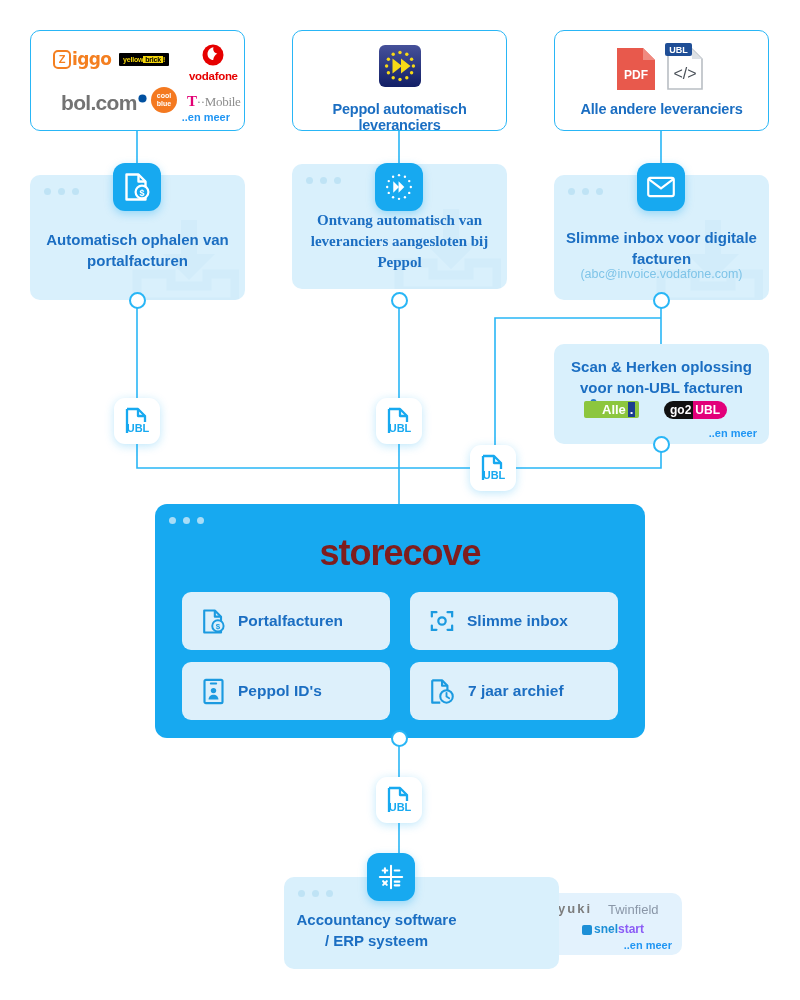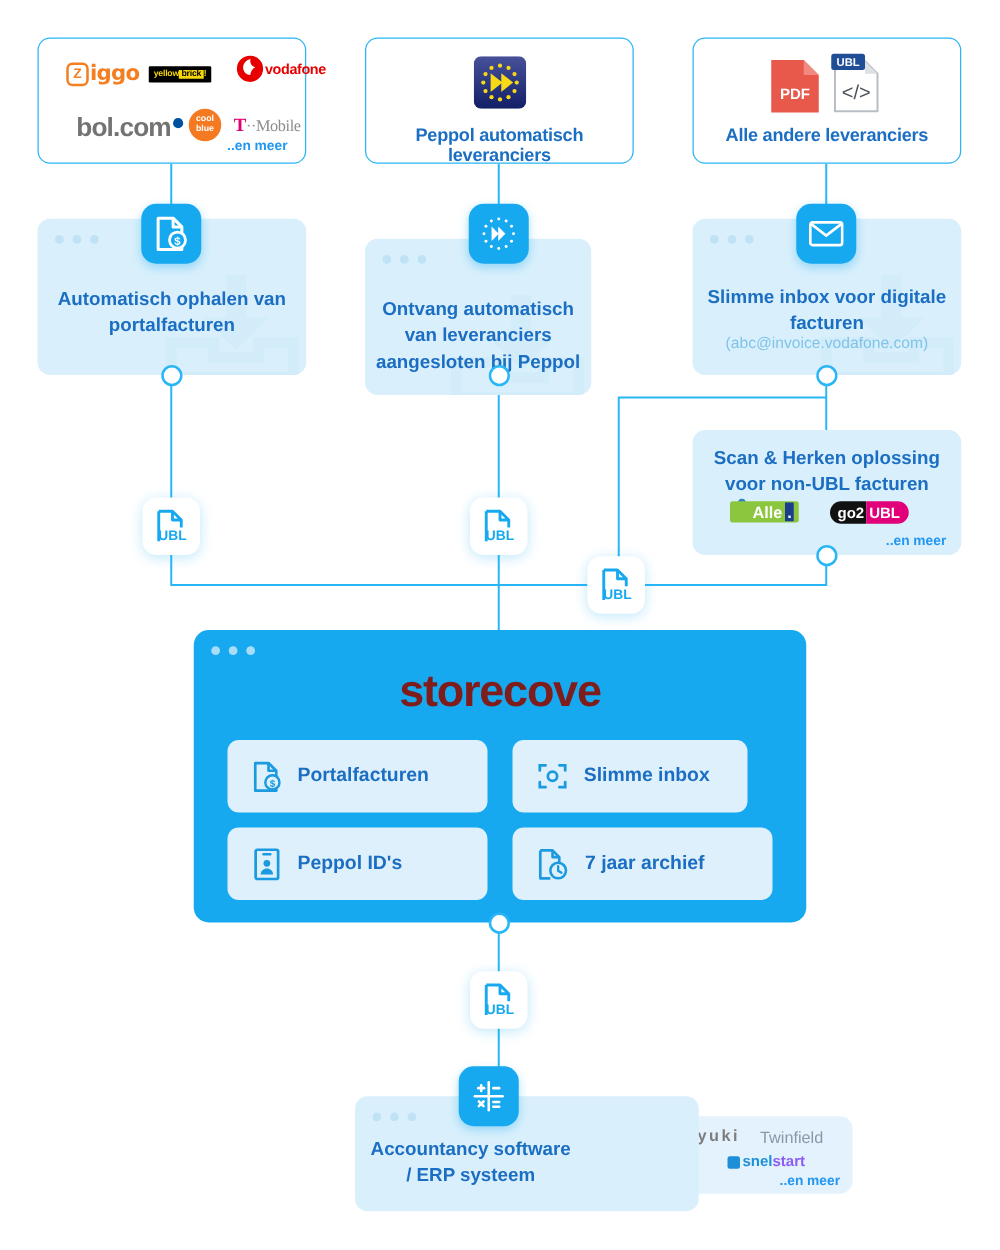--- a/index.html
+++ b/index.html
@@ -134,21 +134,21 @@
   </svg>
 
   <div class="src-card" style="left:30px;top:30px;width:215px;height:101px;">
     <div class="logo" style="left:22px;top:18px;">
       <span class="z-mark">Z</span>
         <span class="t-ziggo">iggo</span>
     </div>
     <div class="logo" style="left:88px;top:22px;">
       <span class="t-yellowbrick">yellow<span class="yb-hl">brick</span>!</span>
     </div>
-    <div class="logo" style="left:158px;top:12px;flex-direction:row;gap:1px;">
+    <div class="logo" style="left:158px;top:12px;flex-direction:column;gap:1px;">
       <svg width="22" height="26" viewBox="0 0 22 26">
         <circle cx="11" cy="12" r="10.5" fill="#e60000"></circle>
         <path d="M11.5 4.2c-3.4.6-6 3.4-6 6.8 0 3.5 2.8 6 5.7 6 .3-3.4 2.2-5.4 4.1-6.2-1.4-.5-3-.9-3.8-3.2-.4-1.2-.3-2.5 0-3.4z" fill="#fff"></path>
       </svg>
       <span class="t-vodafone">vodafone</span>
     </div>
     <div class="logo" style="left:30px;top:60px;">
       <span class="t-bol">bol.com</span>
       <svg width="9" height="9" viewBox="0 0 10 10" style="margin-left:1px;position:relative;top:-5px">
         <circle cx="5" cy="5" r="4.5" fill="#0050a0"></circle>
@@ -230,21 +230,21 @@
   <div class="badge" style="left:113px;top:163px;">
     <svg width="26" height="30" viewBox="0 0 26 30">
       <path d="M2.5 2.5h12l7 7v18h-19z" fill="none" stroke="#fff" stroke-width="2.4" stroke-linejoin="round"></path>
       <path d="M14.5 2.5v7h7" fill="none" stroke="#fff" stroke-width="2.4" stroke-linejoin="round"></path>
       <circle cx="18" cy="20" r="6.4" fill="#17a9f0" stroke="#fff" stroke-width="2.2"></circle>
       <text x="18" y="24" font-family="Liberation Sans, sans-serif" font-size="9" font-weight="bold" fill="#fff" text-anchor="middle">$</text>
     </svg>
   </div>
   <div class="node-dot" style="left:129px;top:292px;"></div>
 
-  <div class="panel" style="left:292px;top:191px;width:181px;height:125px;">
+  <div class="panel" style="left:292px;top:164px;width:215px;height:125px;font-family:Liberation Serif, serif;">
     <div class="dots">
         <i></i>
         <i></i>
         <i></i>
       </div>
     <svg class="watermark" width="110" height="86" viewBox="0 0 110 86">
       <path d="M52 0h16v34h18L60 60 34 34h18z" fill="#cbe8f8"></path>
       <path d="M8 54h34v12h36V54h28v28H8z" fill="none" stroke="#cbe8f8" stroke-width="9"></path>
     </svg>
     <div class="panel-title" style="top:46px;">Ontvang automatisch van leveranciers aangesloten bij Peppol</div>
@@ -353,21 +353,21 @@
     <div class="tile" style="left:27px;top:88px;width:208px;">
       <svg width="23" height="27" viewBox="0 0 26 30">
         <path d="M2.5 2.5h12l7 7v18h-19z" fill="none" stroke="#1b9ae0" stroke-width="2.4" stroke-linejoin="round"></path>
         <path d="M14.5 2.5v7h7" fill="none" stroke="#1b9ae0" stroke-width="2.4" stroke-linejoin="round"></path>
         <circle cx="18" cy="20" r="6.4" fill="#ddf0fb" stroke="#1b9ae0" stroke-width="2.2"></circle>
         <text x="18" y="24" font-family="Liberation Sans, sans-serif" font-size="9" font-weight="bold" fill="#1b9ae0" text-anchor="middle">$</text>
       </svg>
       <span class="tile-label">Portalfacturen</span>
     </div>
 
-    <div class="tile" style="left:255px;top:88px;width:188px;">
+    <div class="tile" style="left:255px;top:88px;width:208px;">
       <svg width="24" height="24" viewBox="0 0 26 26">
         <g fill="none" stroke="#1b9ae0" stroke-width="2.4" stroke-linecap="round">
           <path d="M2 8V3.5h5"></path>
             <path d="M24 8V3.5h-5"></path>
           <path d="M2 18v4.5h5"></path>
             <path d="M24 18v4.5h-5"></path>
         </g>
         <circle cx="13" cy="13" r="4" fill="none" stroke="#1b9ae0" stroke-width="2.4"></circle>
       </svg>
       <span class="tile-label">Slimme inbox</span>

